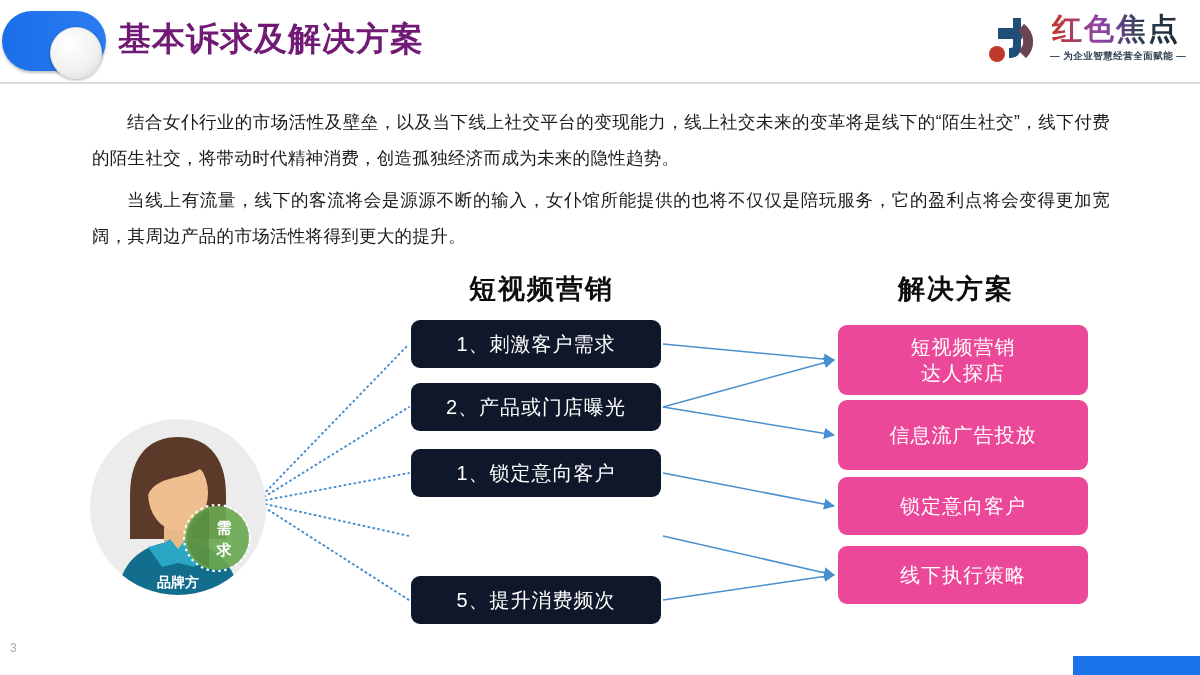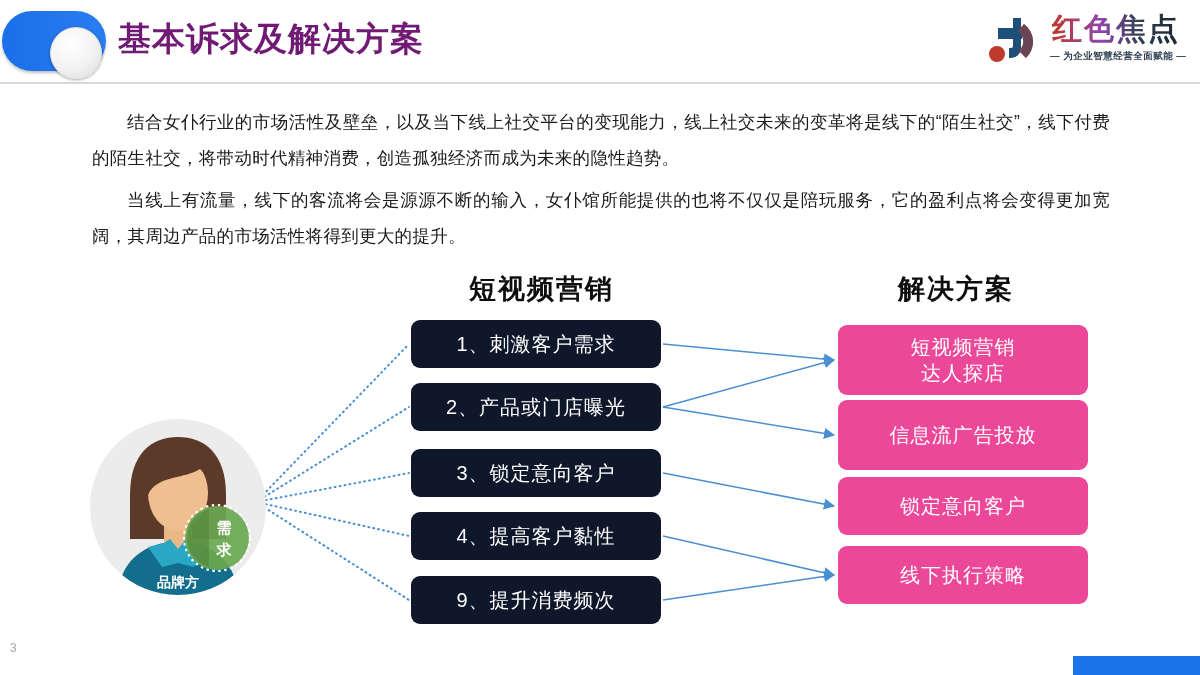--- a/index.html
+++ b/index.html
@@ -276,27 +276,24 @@
     </svg>
   </div>
 
   <div class="node blue b1">
     <span>1、刺激客户需求</span>
   </div>
   <div class="node blue b2">
     <span>2、产品或门店曝光</span>
   </div>
   <div class="node blue b3">
-    <span>3、锁定意向客户</span>
-  </div>
-  <div class="node blue b4">
-    <span>4、提高客户黏性</span>
+    <span>1、锁定意向客户</span>
   </div>
   <div class="node blue b5">
-    <span>9、提升消费频次</span>
+    <span>5、提升消费频次</span>
   </div>
 
   <div class="node orange o1">
     <div>
       <div>短视频营销</div>
       <div>达人探店</div>
     </div>
   </div>
   <div class="node orange o2">
     <div>

